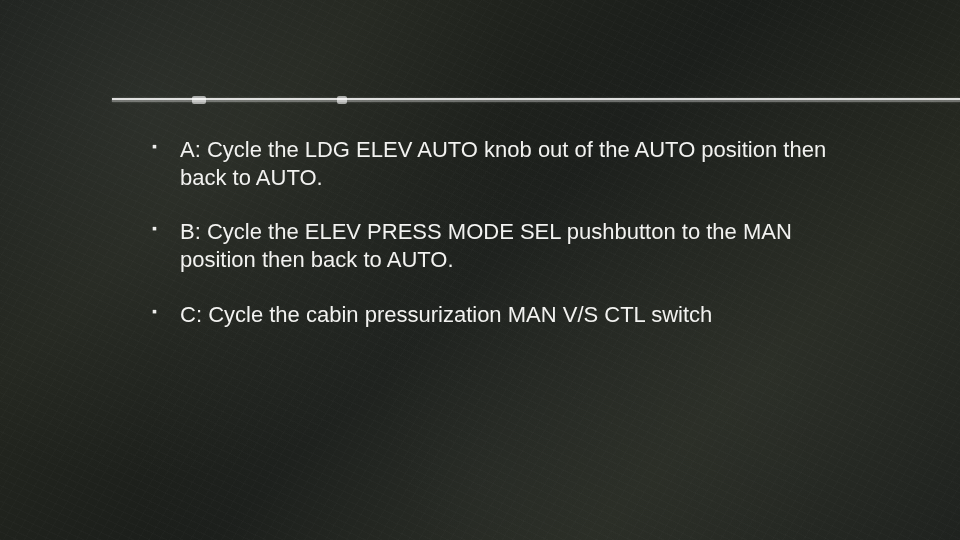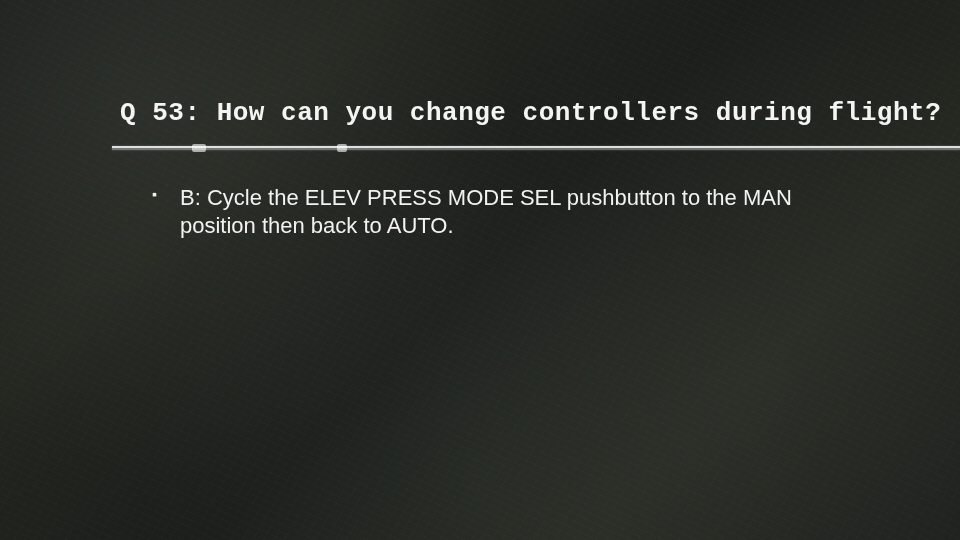--- a/index.html
+++ b/index.html
@@ -86,27 +86,31 @@
     top: 2px;
     font-size: 14px;
     color: #eeeeec;
   }
 </style>
 </head>
 <body>
 
 <div class="slide">
 
-  <h1 class="question">
-    <span>Q 53:</span>
-    <span>How can you change controllers during flight?</span>
-  </h1>
 
   <div class="rule"></div>
 
   <ul class="answers">
     <li>
+      <span>A:</span>
+      <span>Cycle the LDG ELEV AUTO knob out of the AUTO position then back to AUTO.</span>
+    </li>
+    <li>
       <span>B:</span>
       <span>Cycle the ELEV PRESS MODE SEL pushbutton to the MAN position then back to AUTO.</span>
+    </li>
+    <li>
+      <span>C:</span>
+      <span>Cycle the cabin pressurization MAN V/S CTL switch</span>
     </li>
   </ul>
 
 </div>
 
 </body></html>

